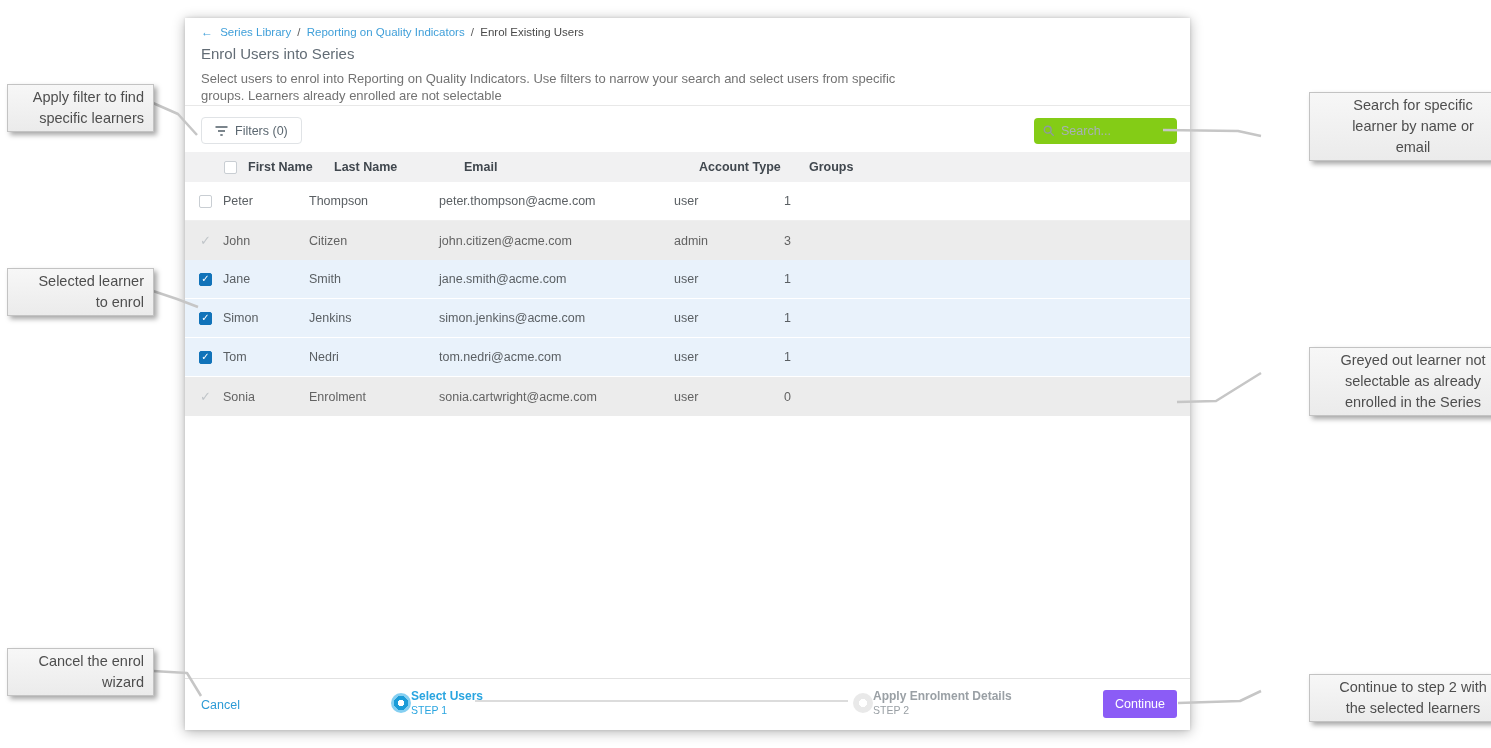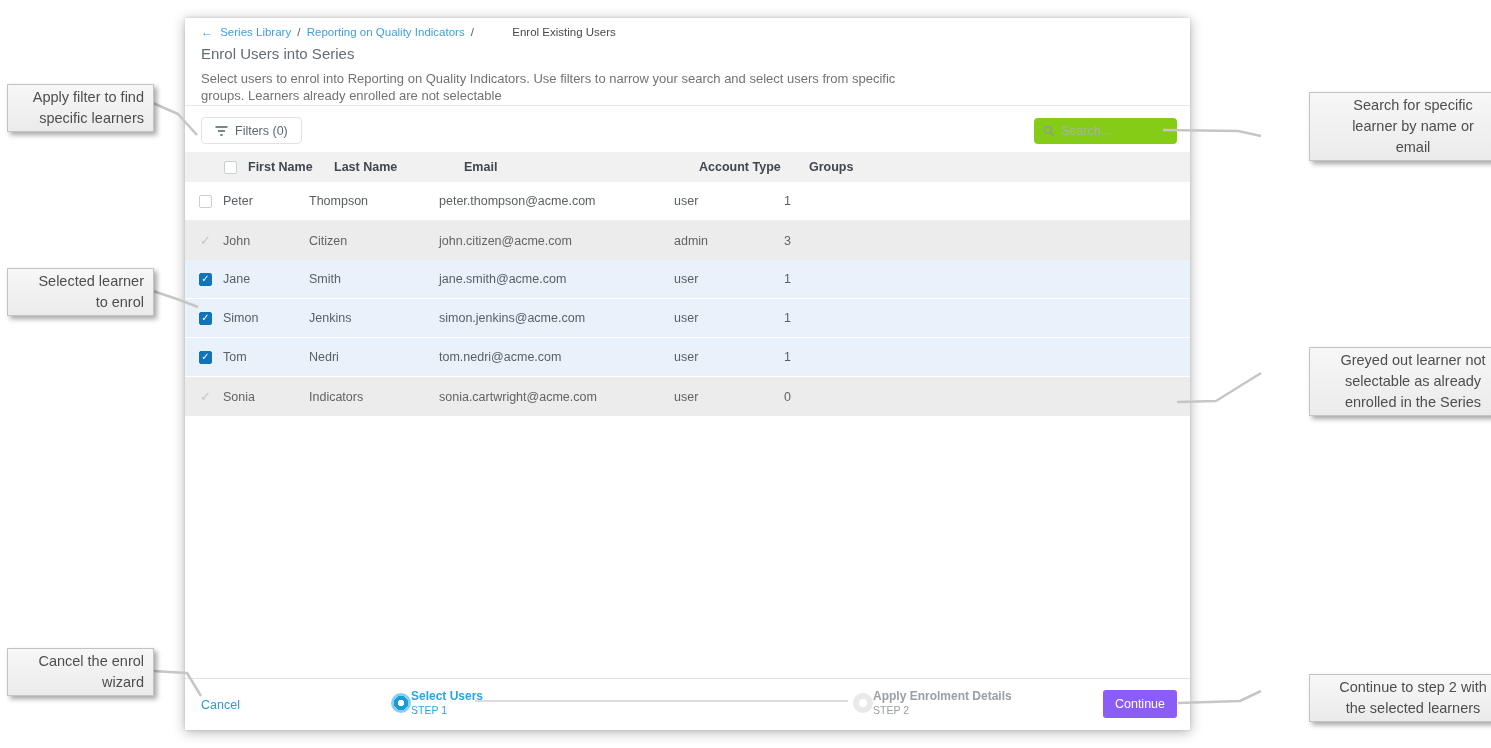--- a/index.html
+++ b/index.html
@@ -17,21 +17,21 @@
   .panel {
     position: absolute; left: 185px; top: 18px; width: 1005px; height: 712px;
     background: #fff; z-index: 1;
     box-shadow: 0 2px 12px rgba(0,0,0,0.30), 0 0 3px rgba(0,0,0,0.12);
   }
 
   .breadcrumb { position: absolute; top: 7px; left: 16px; font-size: 11.5px; color: #4a4a4a; }
   .breadcrumb .bc-arrow { color: #3f9fd9; cursor: pointer; margin-right: 4px; font-size: 12px; }
   .breadcrumb .bc-link { color: #3f9fd9; text-decoration: none; cursor: pointer; }
   .breadcrumb .bc-sep { color: #5a5a5a; margin: 0 3px; }
-  .breadcrumb .bc-current { color: #4a4a4a; margin-left: 32px; }
+  .breadcrumb .bc-current { color: #4a4a4a; }
 
   .title { position: absolute; top: 27px; left: 16px; font-size: 15px; font-weight: 400; color: #626c75; }
 
   .desc {
     position: absolute; top: 52px; left: 16px; width: 700px;
     font-size: 13px; line-height: 17px; color: #737373;
   }
 
   .divider1 { position: absolute; top: 87px; left: 0; right: 0; height: 1px; background: #e8e8e8; }
 
@@ -228,21 +228,21 @@
       <span>tom.nedri@acme.com</span>
       <span>user</span>
       <span>1</span>
     </div>
 
     <div class="trow state-disabled">
       <span>
           <span class="cb cb-disabled"></span>
         </span>
       <span>Sonia</span>
-      <span>Indicators</span>
+      <span>Enrolment</span>
       <span>sonia.cartwright@acme.com</span>
       <span>user</span>
       <span>0</span>
     </div>
   </div>
 
   <div class="footer">
     <a class="cancel">Cancel</a>
 
     <div class="step step1">

